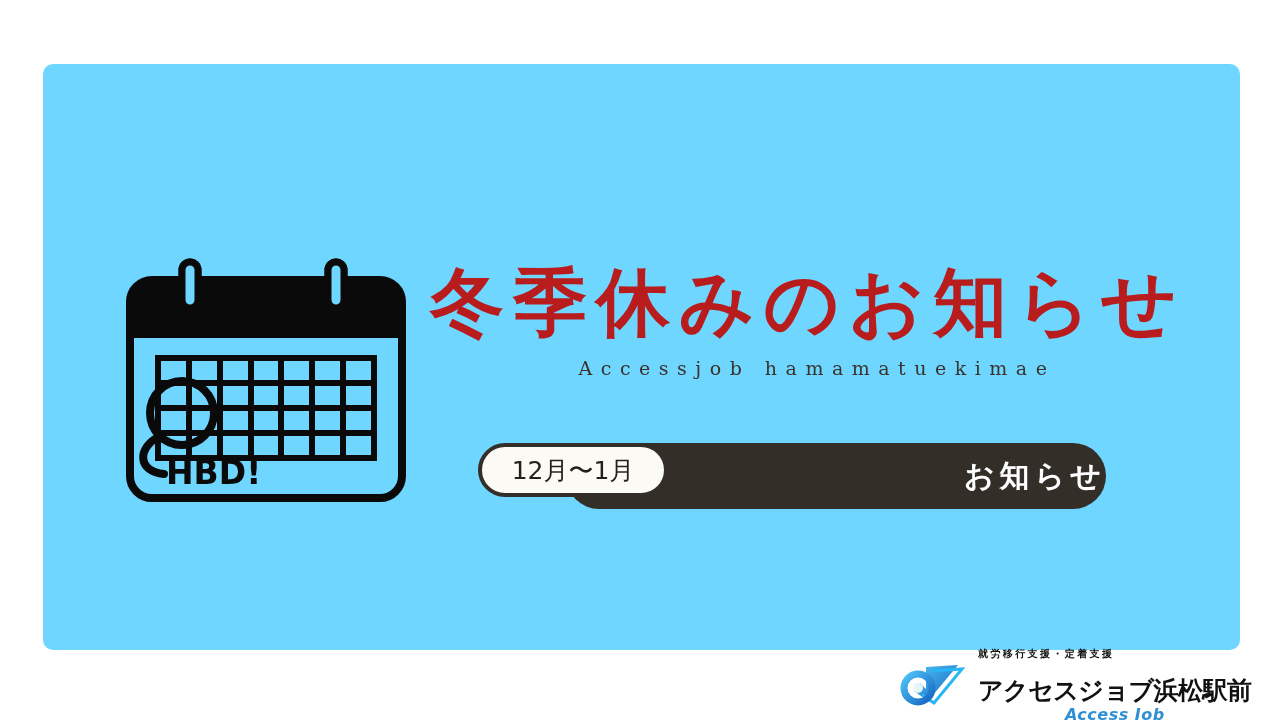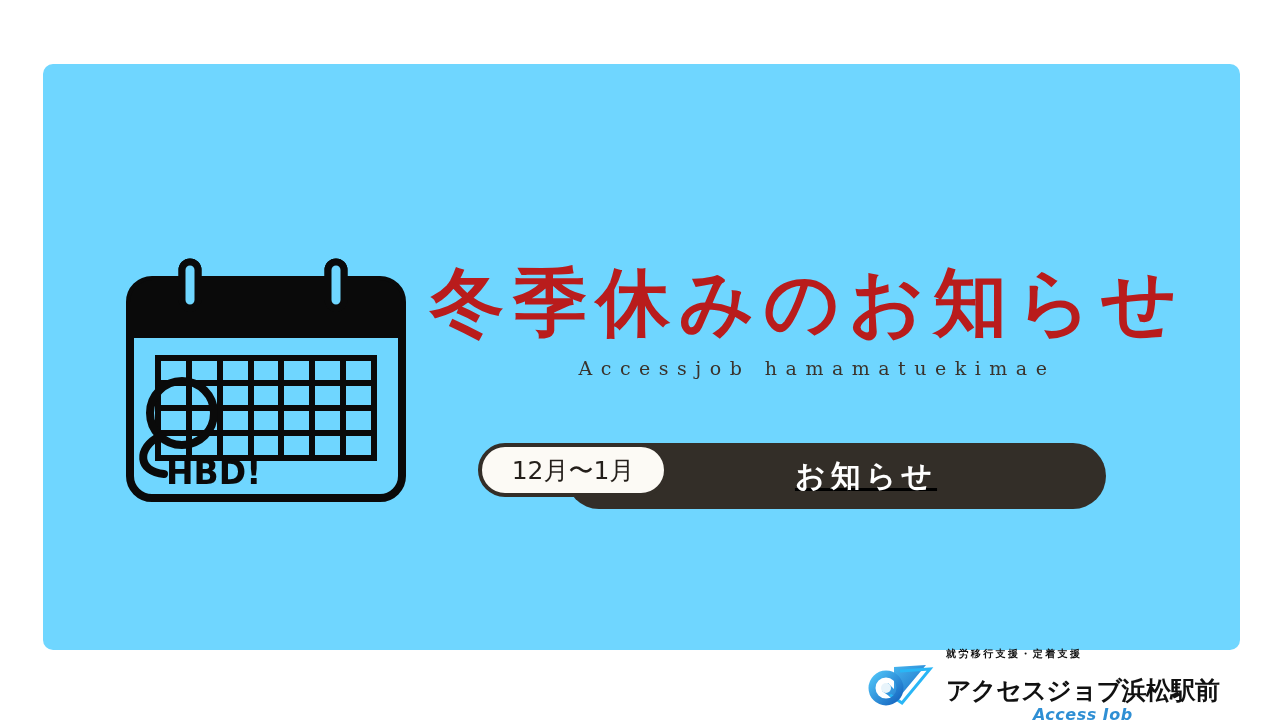--- a/index.html
+++ b/index.html
@@ -70,22 +70,21 @@
     width:628px; height:66px;
   }
   #badge-dark {
     position:absolute;
     left:88px; top:0;
     width:540px; height:66px;
     background:#332e28;
     border-radius:33px;
     display:flex;
     align-items:center;
-    justify-content:center;
-    text-decoration:underline;
+    justify-content:flex-end;
   }
   #badge-dark-label {
     color:#ffffff;
     font-family:"DejaVu Sans", sans-serif;
     font-size:30px;
     font-weight:700;
     letter-spacing:5px;
     padding-left:60px;
   }
   #badge-light {
@@ -104,21 +103,21 @@
     font-family:"DejaVu Sans", sans-serif;
     font-size:25px;
     font-weight:400;
     letter-spacing:0px;
     white-space:nowrap;
   }
 
   
   #logo {
     position:absolute;
-    left:866px; top:655px;
+    left:898px; top:655px;
     width:344px; height:62px;
     display:flex;
     align-items:center;
   }
   #logo-mark { width:74px; height:50px; flex:0 0 auto; }
   #logo-mark svg { display:block; width:100%; height:100%; }
   #logo-text { margin-left:6px; }
   #logo-kicker {
     font-family:"DejaVu Sans", sans-serif;
     font-size:10px;

